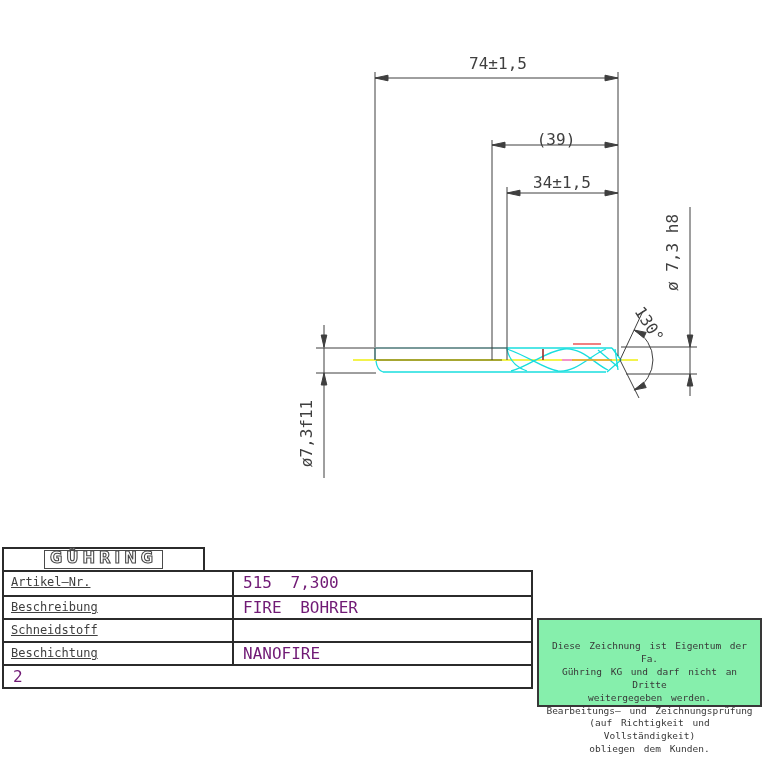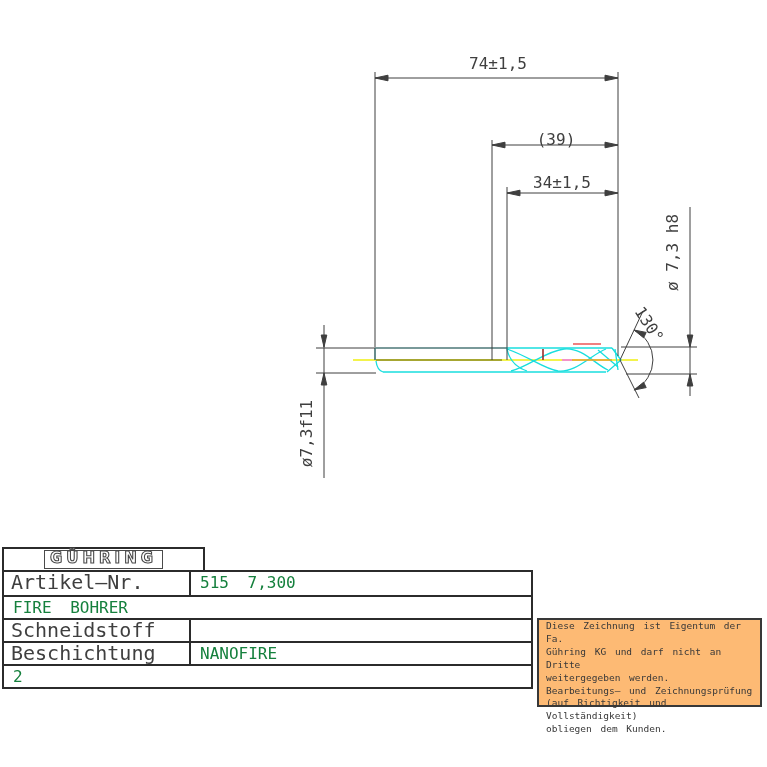--- a/index.html
+++ b/index.html
@@ -26,33 +26,33 @@
     font-weight:bold;font-size:15px;letter-spacing:4px;
     color:#3b82f6;-webkit-text-fill-color:#ffffff;-webkit-text-stroke:1.1px #4a4a4a;
   }
   .spec-grid{
     position:absolute;left:2px;top:570px;width:531px;background:#fff;
     border:2px solid #2b2b2b;box-sizing:border-box;
   }
   .t-row{display:flex;height:23px;box-sizing:border-box;border-top:2px solid #2b2b2b;}
   .t-row:first-child{border-top:none;}
   .t-row .lbl{
-    width:187px;box-sizing:border-box;border-right:2px solid #2b2b2b;
-    padding-left:7px;font-size:20px;line-height:21px;color:#3f3f3f;
+    width:230px;box-sizing:border-box;border-right:2px solid #2b2b2b;
+    padding-left:7px;font-size:12px;line-height:21px;color:#3f3f3f;text-decoration:underline;
   }
   .t-row .val{
     flex:1;padding-left:9px;font-size:16px;line-height:21px;
-    color:#15803d;word-spacing:9px;white-space:pre;
+    color:#701a75;word-spacing:9px;white-space:pre;
   }
   
   .notice{
     position:absolute;left:537px;top:618px;width:225px;height:89px;
-    border:2px solid #383838;box-sizing:border-box;background:#fdba74;
-    padding:0 7px;font-size:9.5px;line-height:12.9px;color:#383838;
-    white-space:pre-line;word-spacing:3px;
+    border:2px solid #383838;box-sizing:border-box;background:#86efac;
+    padding:20px 7px;font-size:9.5px;line-height:12.9px;color:#383838;
+    white-space:pre-line;word-spacing:3px;text-align:center;
   }
 </style>
 </head>
 <body>
 
 <div class="canvas">
 
   <svg class="drawing" width="767" height="767" viewBox="0 0 767 767">
 
     <g fill="none">
@@ -127,20 +127,21 @@
   <div class="logo-cell">
     <span class="logo-box">GÜHRING</span>
   </div>
 
   <div class="spec-grid">
     <div class="t-row">
       <div class="lbl">Artikel–Nr.</div>
       <div class="val">515 7,300</div>
     </div>
     <div class="t-row">
+      <div class="lbl">Beschreibung</div>
       <div class="val">FIRE BOHRER</div>
     </div>
     <div class="t-row">
       <div class="lbl">Schneidstoff</div>
     </div>
     <div class="t-row">
       <div class="lbl">Beschichtung</div>
       <div class="val">NANOFIRE</div>
     </div>
     <div class="t-row">

